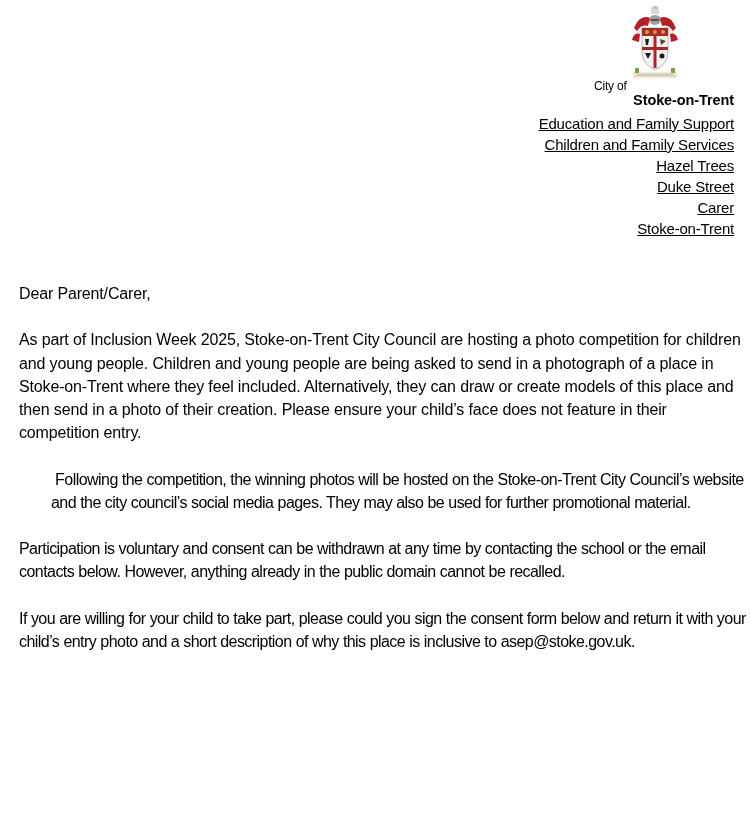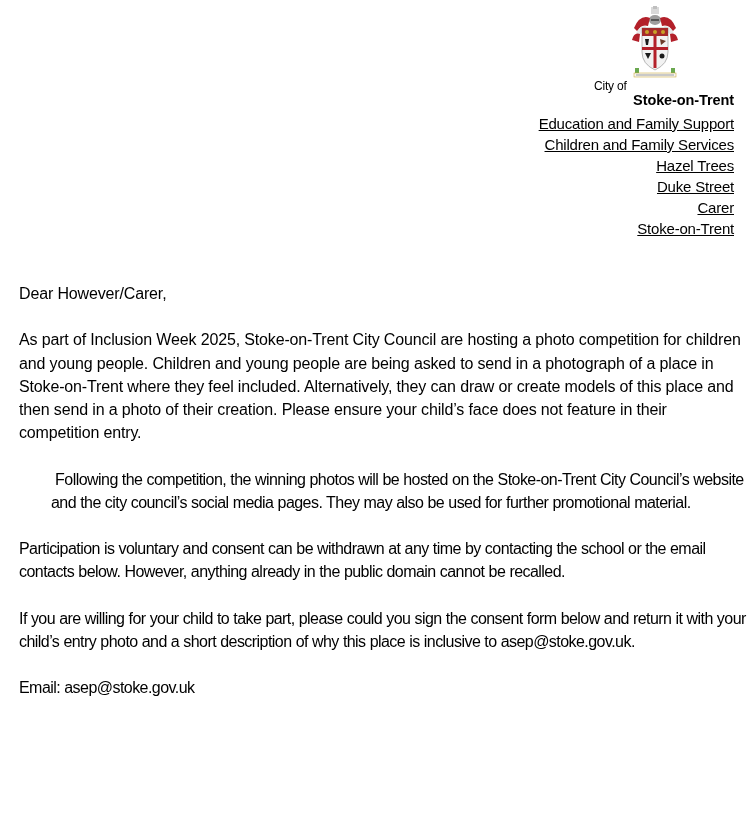--- a/index.html
+++ b/index.html
@@ -128,19 +128,18 @@
 <div class="address">
   <div>Education and Family Support</div>
   <div>Children and Family Services</div>
   <div>Hazel Trees</div>
   <div>Duke Street</div>
   <div>Carer</div>
   <div>Stoke-on-Trent</div>
 </div>
 
 <div class="letter-body">
-  <p>Dear However/Carer,</p>
+  <p>Dear Parent/Carer,</p>
   <p>As part of Inclusion Week 2025, Stoke-on-Trent City Council are hosting a photo competition for children and young people. Children and young people are being asked to send in a photograph of a place in Stoke-on-Trent where they feel included. Alternatively, they can draw or create models of this place and then send in a photo of their creation.  Please ensure your child’s face does not feature in their competition entry.</p>
   <p class="narrow" style="white-space: pre-wrap; margin-left: 32px;"> Following the competition, the winning photos will be hosted on the Stoke-on-Trent City Council’s website and the city council’s social media pages. They may also be used for further promotional material.</p>
   <p class="narrow">Participation is voluntary and consent can be withdrawn at any time by contacting the school or the email contacts below. However, anything already in the public domain cannot be recalled.</p>
   <p class="narrow">If you are willing for your child to take part, please could you sign the consent form below and return it with your child’s entry photo and a short description of why this place is inclusive to asep@stoke.gov.uk.</p>
-  <p class="narrow"><span style="white-space: pre;">Email: </span><a class="email-link" href="asep@stoke.gov.uk">asep@stoke.gov.uk</a></p>
 </div>
 
 </body></html>

